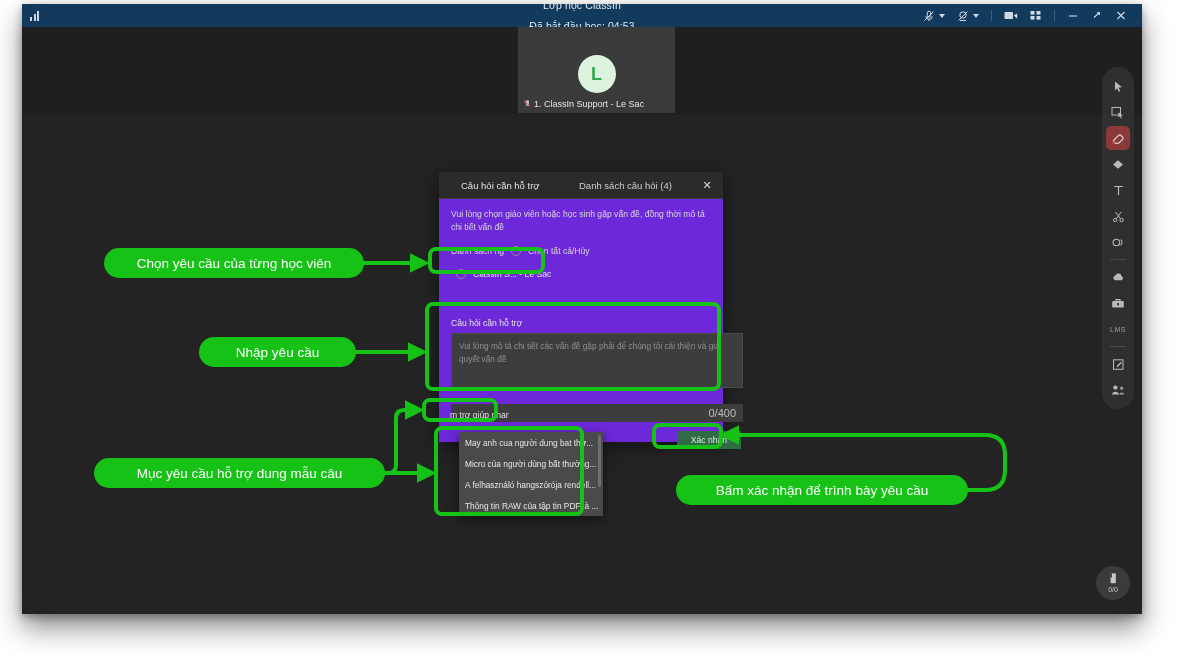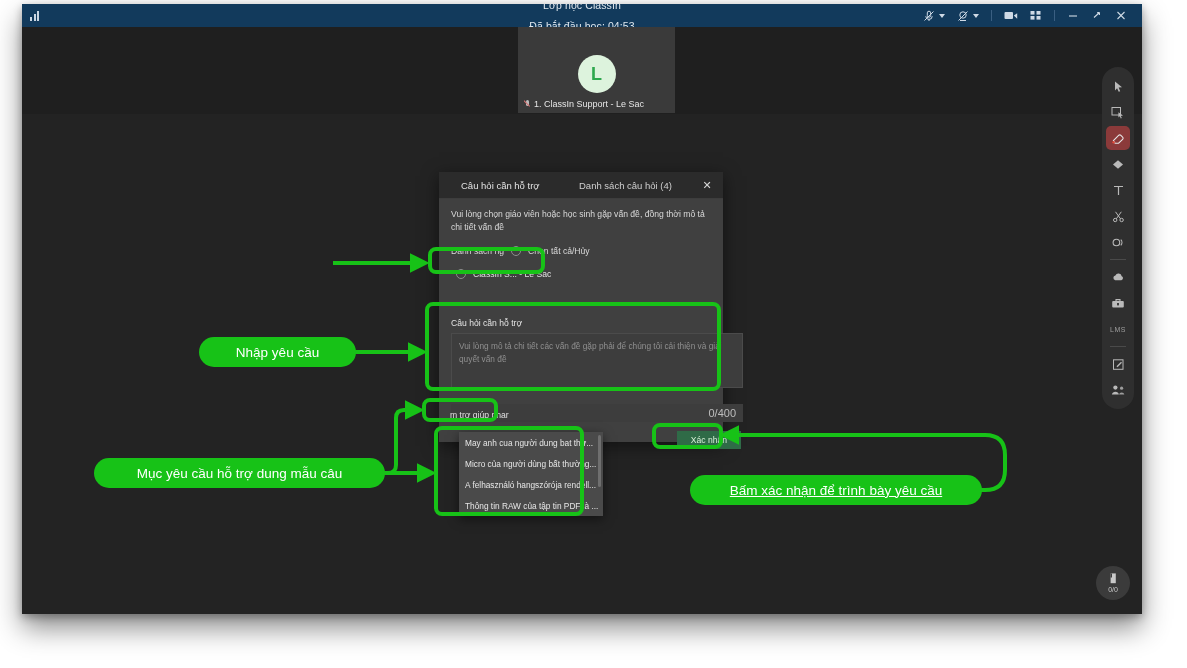--- a/index.html
+++ b/index.html
@@ -83,21 +83,21 @@
   #board-badge{
     position:absolute;right:12px;bottom:14px;width:34px;height:34px;border-radius:50%;
     background:#3b3b3b;display:flex;flex-direction:column;align-items:center;justify-content:center;
     color:#c9c9c9;
   }
   #board-badge .pg{font-size:7px;line-height:8px;margin-top:1px;}
 
   
   #dialog{
     position:absolute;left:417px;top:168px;width:284px;height:270px;
-    background:#404040;box-shadow:0 4px 16px rgba(0,0,0,.5);
+    background:#6d28d9;box-shadow:0 4px 16px rgba(0,0,0,.5);
   }
   #dlg-head{
     position:relative;height:26px;background:#2b2b2b;border-bottom:1px solid #3d3d3d;
     display:flex;align-items:center;
   }
   .dlg-tab{font-size:9.5px;color:#e2e2e2;}
   #tab-1{position:absolute;left:22px;}
   #tab-2{position:absolute;left:140px;color:#cfcfcf;}
   #dlg-close{position:absolute;right:10px;top:7px;width:12px;height:12px;color:#d8d8d8;font-size:11px;line-height:12px;text-align:center;}
 
@@ -369,17 +369,18 @@
     <rect x="436" y="428" width="146" height="86" rx="6" fill="none" stroke="#17c217" stroke-width="4"></rect>
     <rect x="654" y="425" width="67" height="22" rx="6" fill="none" stroke="#17c217" stroke-width="4"></rect>
 
     <path d="M333,263 L420,263" stroke="#17c217" stroke-width="4" fill="none" marker-end="url(#arw)"></path>
     <path d="M324,352 L418,352" stroke="#17c217" stroke-width="4" fill="none" marker-end="url(#arw)"></path>
     <path d="M353,473 L388,473 Q396,473 396,465 L396,418 Q396,410 404,410 L415,410" stroke="#17c217" stroke-width="4" fill="none" marker-end="url(#arw)"></path>
     <path d="M353,473 L427,473" stroke="#17c217" stroke-width="4" fill="none" marker-end="url(#arw)"></path>
     <path d="M950,490 L985,490 Q1005,490 1005,470 L1005,455 Q1005,435 985,435 L729,435" stroke="#17c217" stroke-width="4" fill="none" marker-end="url(#arw)"></path>
   </svg>
 
+  <div class="callout" style="left:104px;top:248px;width:228px;">Chọn yêu cầu của từng học viên</div>
   <div class="callout" style="left:199px;top:337px;width:125px;">Nhập yêu cầu</div>
   <div class="callout" style="left:94px;top:458px;width:259px;">Mục yêu cầu hỗ trợ dung mẫu câu</div>
-  <div class="callout" style="left:690px;top:475px;width:260px;text-decoration:underline;">Bấm xác nhận để trình bày yêu cầu</div>
+  <div class="callout" style="left:676px;top:475px;width:260px;">Bấm xác nhận để trình bày yêu cầu</div>
 
 </div>
 
 </body></html>

